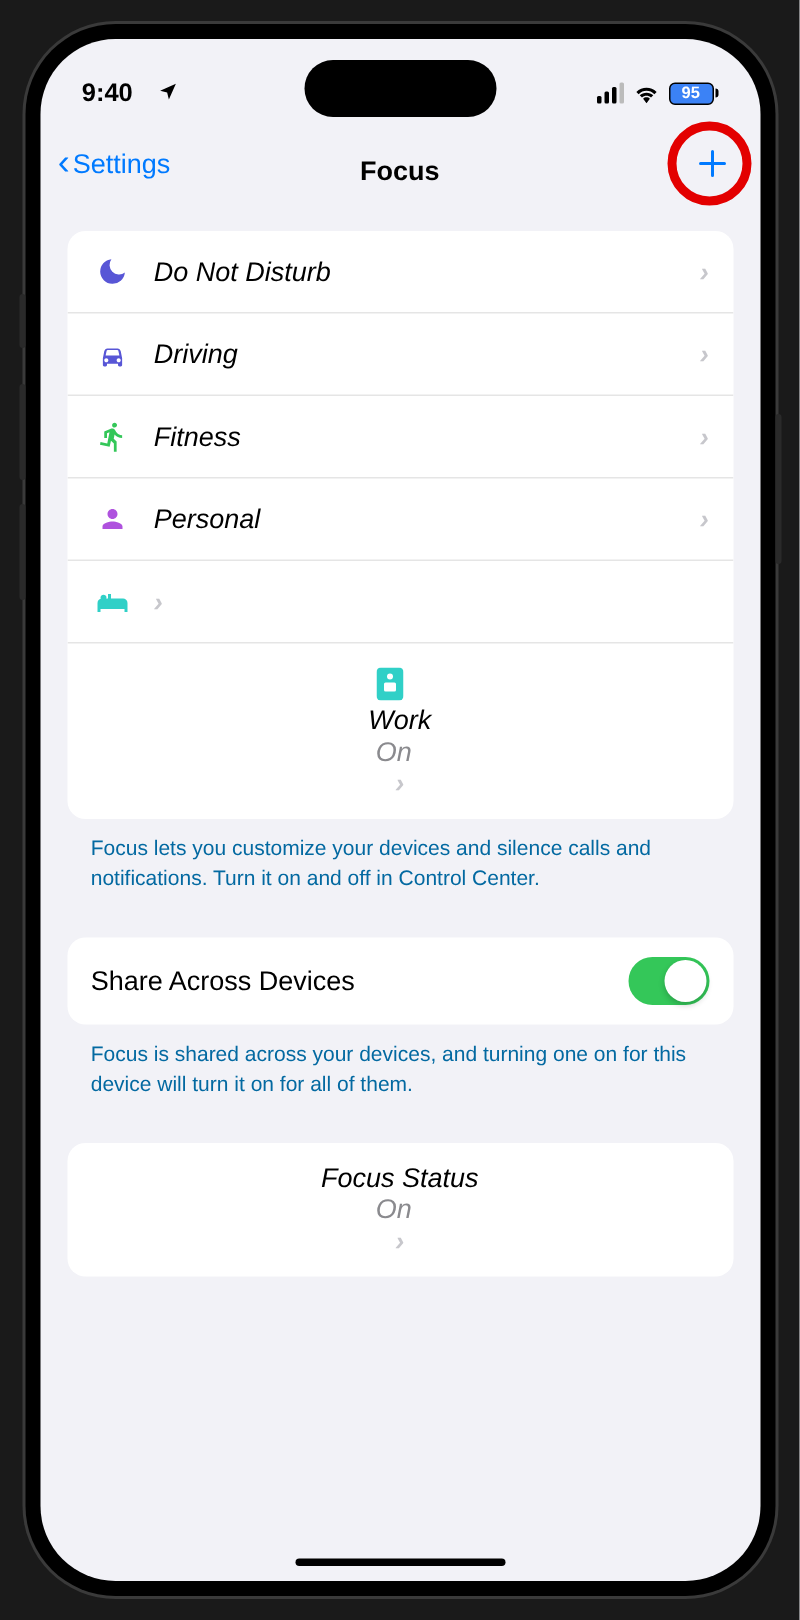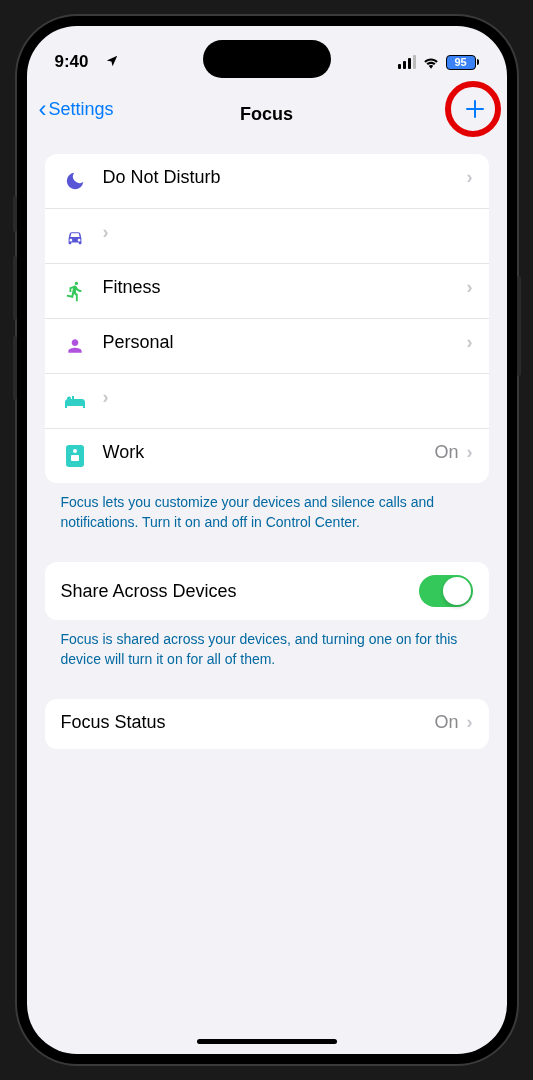--- a/index.html
+++ b/index.html
@@ -163,27 +163,29 @@
     .content {
       padding: 20px 18px;
     }
     .list-group {
       background: #fff;
       border-radius: 12px;
       overflow: hidden;
     }
     .list-item {
       display: flex;
-      align-items: flex-start;
+      align-items: center;
       padding: 13px 16px;
       border-bottom: 0.5px solid #e5e5e5;
       min-height: 50px;
+      font-style: italic;
     }
     .list-item:last-child {
       border-bottom: none;
+      flex-direction: column;
     }
     .list-icon {
       width: 28px;
       height: 28px;
       display: flex;
       align-items: center;
       justify-content: center;
       margin-right: 14px;
       font-size: 20px;
     }
@@ -317,20 +319,21 @@
           </div>
           <div class="list-label">Do Not Disturb</div>
           <span class="chevron">›</span>
         </div>
         <div class="list-item">
           <div class="list-icon">
             <svg width="22" height="20" viewBox="0 0 24 20">
                 <path fill="#5856d6" d="M5 13l1-5c.3-1 1.2-2 2.3-2h7.4c1.1 0 2 1 2.3 2l1 5v5c0 .6-.4 1-1 1h-1c-.6 0-1-.4-1-1v-1H8v1c0 .6-.4 1-1 1H6c-.6 0-1-.4-1-1v-5zm2.5 3c.8 0 1.5-.7 1.5-1.5S8.3 13 7.5 13 6 13.7 6 14.5 6.7 16 7.5 16zm9 0c.8 0 1.5-.7 1.5-1.5s-.7-1.5-1.5-1.5-1.5.7-1.5 1.5.7 1.5 1.5 1.5zM7 11h10l-.8-3.5c-.1-.3-.4-.5-.7-.5H8.5c-.3 0-.6.2-.7.5L7 11z"></path>
               </svg>
           </div>
+          <div class="list-label">Driving</div>
           <span class="chevron">›</span>
         </div>
         <div class="list-item">
           <div class="list-icon">
             <svg width="22" height="22" viewBox="0 0 24 24">
                 <path fill="#34c759" d="M13.5 5.5c1 0 1.8-.8 1.8-1.8s-.8-1.7-1.8-1.7-1.8.8-1.8 1.8.8 1.7 1.8 1.7zM9.9 19.5l1-4.4 2.1 2v6h2v-7.5l-2.1-2 .6-3c1.3 1.5 3.3 2.5 5.5 2.5v-2c-1.9 0-3.5-1-4.3-2.4l-1-1.6c-.4-.6-1-1-1.7-1-.3 0-.5 0-.8.1L6 8.3V13h2V9.6l1.8-.7-1.6 8.1-4.9-1-.4 2 7 1.5z"></path>
               </svg>
           </div>
           <div class="list-label">Fitness</div>
           <span class="chevron">›</span>

